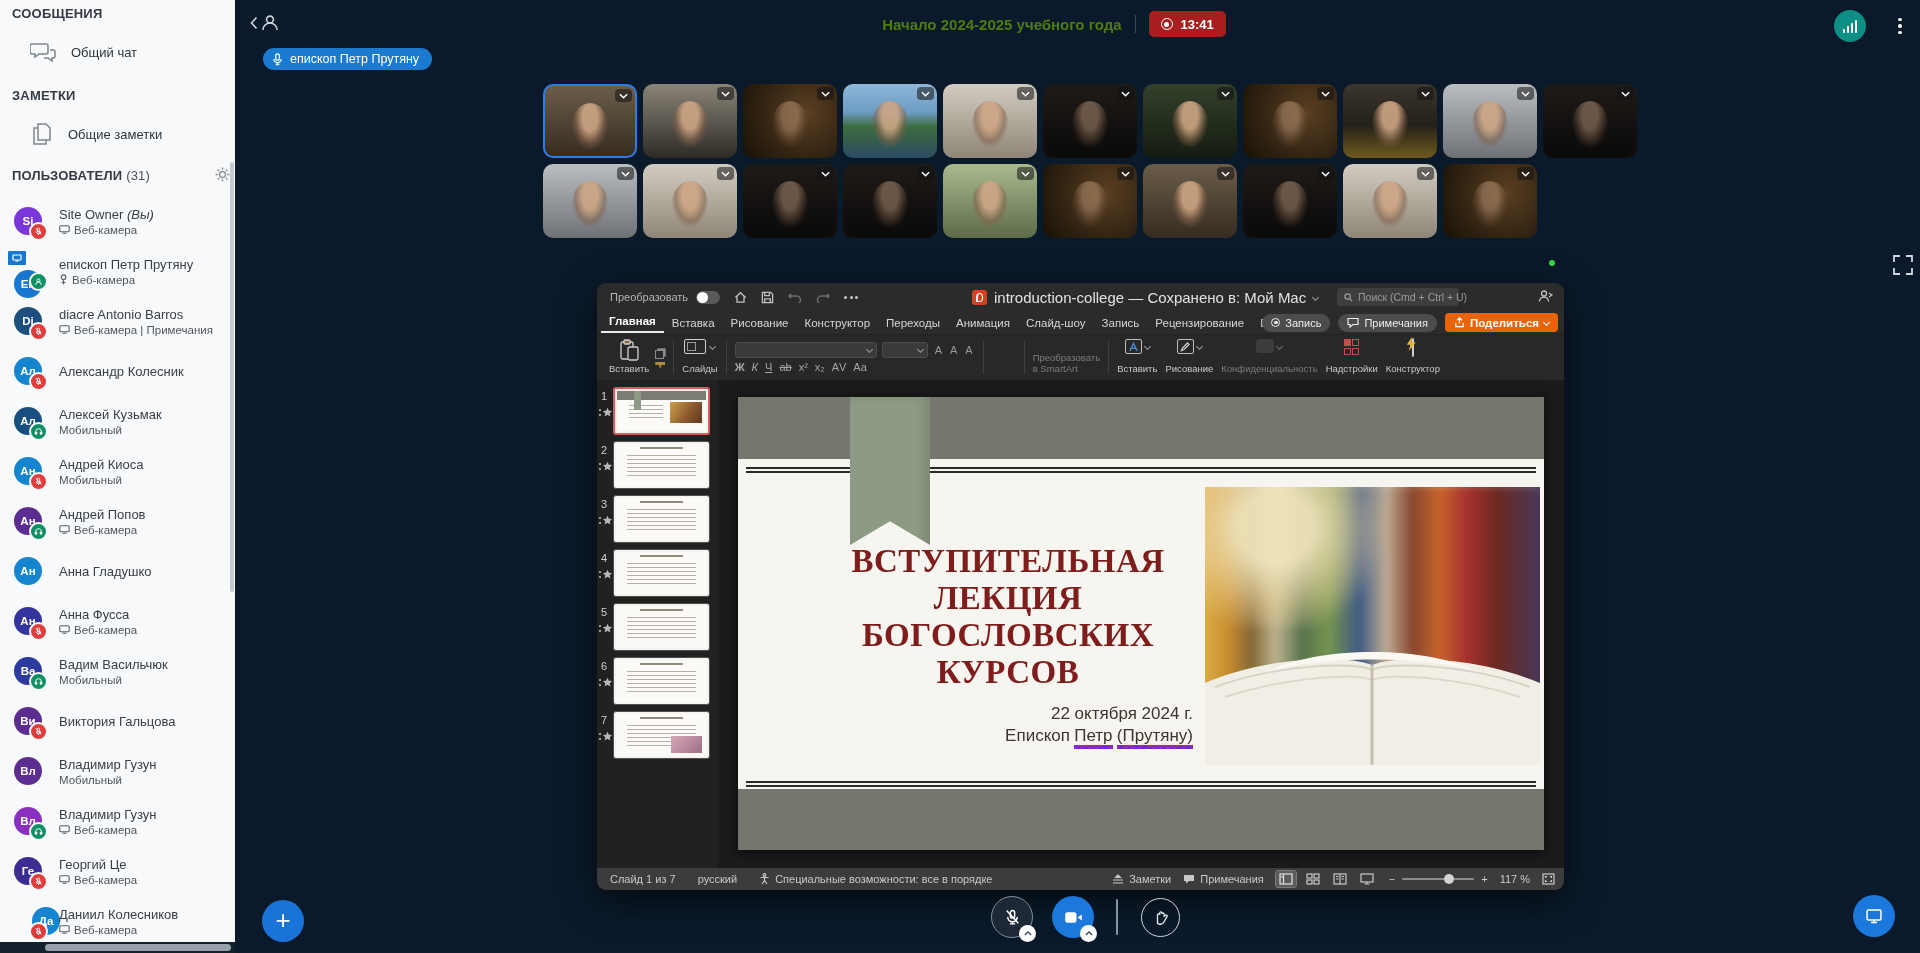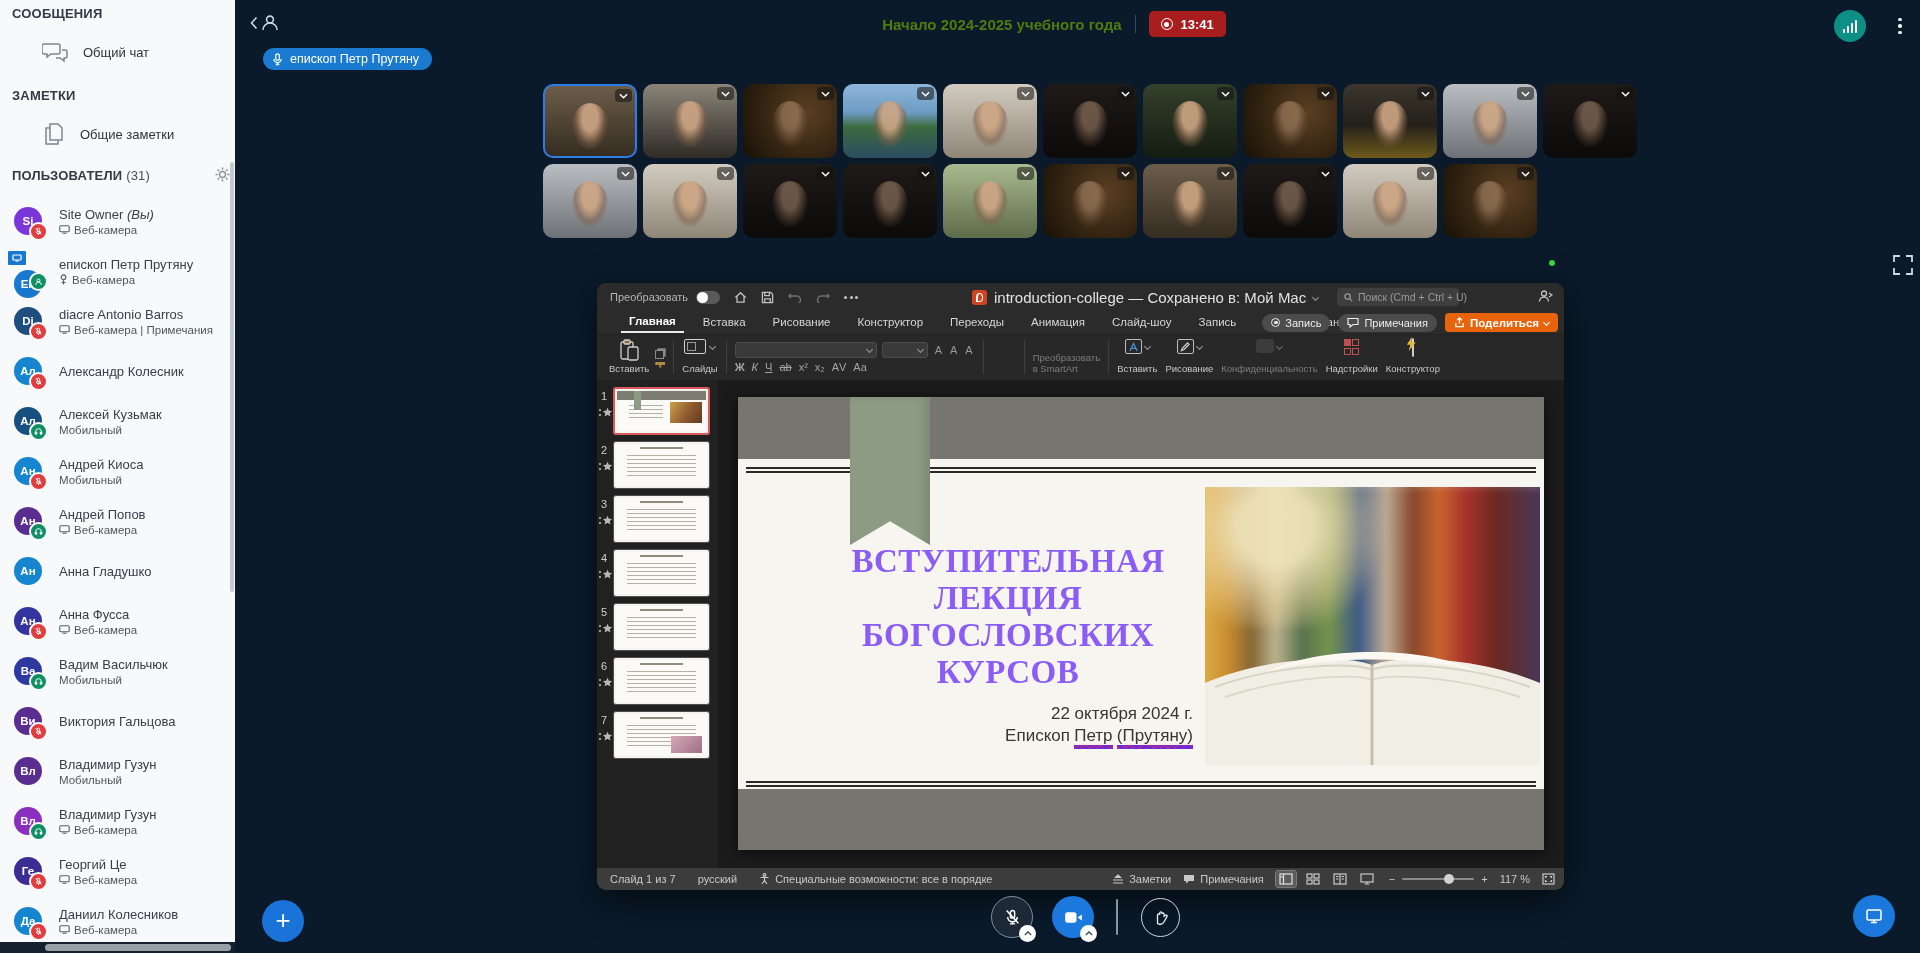--- a/index.html
+++ b/index.html
@@ -4,21 +4,21 @@
 <style>
   *{box-sizing:border-box;margin:0;padding:0;font-family:"Liberation Sans",sans-serif}
   html,body{width:1920px;height:953px;overflow:hidden;background:#0a1a2a}
   button{background:none;border:none;color:inherit;font:inherit;cursor:default;padding:0}
   svg{display:block}
   #app{position:relative;width:1920px;height:953px;background:#0a1a2a}
 
   
   .sidebar{position:absolute;left:0;top:0;width:235px;height:953px;background:#f7f9fa;color:#323b45}
   .s-header{position:absolute;left:12px;font-size:13px;font-weight:700;color:#323b45;letter-spacing:.2px}
-  .s-item{position:absolute;left:16px;width:228px;height:40px;display:flex;align-items:center;gap:14px;padding-left:26px}
+  .s-item{position:absolute;left:4px;width:228px;height:40px;display:flex;align-items:center;gap:14px;padding-left:26px}
   .s-item .lbl{font-size:13px;color:#2c343c}
   .s-ic{color:#7c868f}
   .gear-btn{position:absolute;left:214px;top:166px;color:#8a929a}
   .users-count{font-weight:400;color:#45505a}
 
   .user-list{position:absolute;left:0;top:196px;width:228px}
   .user{position:relative;height:50px;width:228px}
   .avatar{position:absolute;left:14px;top:11px;width:28px;height:28px;border-radius:50%;display:flex;align-items:center;justify-content:center}
   .init{color:#fff;font-size:11.5px;font-weight:700}
   .badge{position:absolute;left:29px;top:26px;width:15px;height:15px;border-radius:50%;display:none;align-items:center;justify-content:center;border:2px solid #f7f9fa;box-sizing:content-box}
@@ -93,21 +93,21 @@
   .tb-dots i{width:3px;height:3px;border-radius:50%;background:#c2c2c2}
   .doc-group{position:absolute;left:375px;top:0;height:28px;display:flex;align-items:center;gap:7px}
   .ppt-app{width:15px;height:15px;border-radius:3px;background:#d04423;position:relative}
   .ppt-app i{position:absolute;left:4px;top:3px;width:7px;height:9px;border:1.5px solid #fff;border-radius:50% 50% 50% 0;border-left-width:2px}
   .doc-title{font-size:15px;color:#e2e2e2;font-weight:500;white-space:nowrap}
   .searchbox{position:absolute;left:740px;top:5px;width:122px;height:18px;background:#3e3e3e;border-radius:4px;display:flex;align-items:center;gap:5px;padding:0 7px;color:#9a9a9a}
   .searchbox .ph{font-size:10.5px;white-space:nowrap}
   .account-ic{position:absolute;right:11px;top:6px;color:#c2c2c2}
 
   .pmenubar{position:absolute;left:0;top:28px;width:967px;height:23px;background:#2b2b2b;display:flex;align-items:center}
-  .pmenu{display:flex;align-items:center;gap:11px;margin-left:24px}
+  .pmenu{display:flex;align-items:flex-end;gap:0;margin-left:4px}
   .pmenu-it{font-size:11.5px;color:#d6d6d6;padding:3px 8px 4px;white-space:nowrap}
   .pmenu-it[data-active="true"]{color:#fff;font-weight:700;border-bottom:2px solid #eaeaea}
   .pactions{position:absolute;right:6px;top:2px;display:flex;align-items:center;gap:8px}
   .pill-btn{height:18px;border-radius:9px;background:#4c4c4c;color:#ececec;font-size:11px;display:flex;align-items:center;gap:5px;padding:0 9px;white-space:nowrap}
   .share-btn{height:19px;border-radius:4px;background:#e8640c;color:#fff;font-size:11.5px;font-weight:600;display:flex;align-items:center;gap:5px;padding:0 9px;white-space:nowrap}
   .rec-mini{width:9px;height:9px;border:1.4px solid #ececec;border-radius:50%;display:flex;align-items:center;justify-content:center}
   .rec-mini i{width:3.5px;height:3.5px;background:#ececec;border-radius:50%}
   .chev{width:5px;height:5px;border-left:1.4px solid currentColor;border-bottom:1.4px solid currentColor;transform:rotate(-45deg);display:inline-block}
 
   .ribbon{position:absolute;left:0;top:51px;width:967px;height:46px;background:#282828;border-top:1px solid #222;display:flex;align-items:stretch;padding:3px 8px 4px 12px;gap:8px}
@@ -165,21 +165,21 @@
   .thumb-row[data-sel="true"] .m-img{display:block;right:5%;top:28%;width:36%;height:52%;background:linear-gradient(120deg,#caa24a,#8f5a2e 55%,#5d3a20)}
   .thumb-row:nth-of-type(7) .m-img{display:block;right:6%;bottom:6%;top:auto;width:34%;height:42%;background:linear-gradient(135deg,#d8a8b8,#9e6e86)}
 
   .canvas{position:absolute;left:121px;top:0;width:846px;height:488px;background:#1b1b1b}
   .slide{position:absolute;left:20px;top:17px;width:806px;height:453px;background:#f6f5ef;box-shadow:0 2px 12px rgba(0,0,0,.65)}
   .band-top{position:absolute;left:0;top:0;width:806px;height:62px;background:#77766e}
   .band-bot{position:absolute;left:0;top:392px;width:806px;height:61px;background:#77766e}
   .dline{position:absolute;left:8px;right:8px;height:1.6px;background:#2c2a27}
   .dl1{top:70px}.dl2{top:74px}.dl3{top:384px}.dl4{top:388px}
   .bookmark{position:absolute;left:112px;top:0;width:80px;height:148px;background:#8d9b84;clip-path:polygon(0 0,100% 0,100% 100%,50% 84%,0 100%);box-shadow:inset -6px 0 10px rgba(0,0,0,.12)}
-  .slide-title{position:absolute;left:88px;top:146px;width:364px;text-align:center;font-family:"Liberation Serif",serif;font-size:33px;line-height:37px;color:#8b5cf6;font-weight:600;white-space:pre-line;letter-spacing:.5px}
+  .slide-title{position:absolute;left:88px;top:146px;width:364px;text-align:center;font-family:"Liberation Serif",serif;font-size:33px;line-height:37px;color:#7f1d1d;font-weight:600;white-space:pre-line;letter-spacing:.5px}
   .slide-credit{position:absolute;left:150px;top:306px;width:305px;text-align:right;font-family:"Liberation Serif",serif;font-size:17px;line-height:22px;color:#3a352f}
   .u-straight{border-bottom:4px solid #6d28d9}
   .squig{text-decoration:underline wavy #e03b3b 1px;text-underline-offset:3px}
   .photo{position:absolute;left:467px;top:90px;width:335px;height:278px;overflow:hidden;background:linear-gradient(90deg,#e8b84b 0%,#d4952f 7%,#8a6d3a 14%,#c9c19a 21%,#5b7a52 29%,#7a9e52 37%,#3e5e8e 46%,#c9b8a0 54%,#8e4a2e 62%,#d46a2e 70%,#b0332e 78%,#6e2a22 87%,#4a3a5e 100%)}
   .photo .glow{position:absolute;left:-40px;top:-60px;width:220px;height:200px;background:radial-gradient(circle,rgba(255,244,200,.95) 0 25%,rgba(255,230,170,.45) 55%,transparent 75%)}
   .photo .blur{position:absolute;inset:0;backdrop-filter:blur(3px);background:rgba(60,40,20,.08)}
 
   .pstatus{position:absolute;left:0;top:585px;width:967px;height:22px;background:#3c3c3c;display:flex;align-items:center;color:#c9c9c9;font-size:11px}
   .ps-left{display:flex;align-items:center;gap:22px;margin-left:13px;white-space:nowrap}
   .ps-access{display:flex;align-items:center;gap:5px}
@@ -572,21 +572,21 @@
                   <path d="M3.5 8.2 h4"></path>
                 </svg>
               </span>
 
               <span class="subtext">Веб-камера</span>
             </span>
           </span>
         </div>
 
         <div class="user" data-badge="muted" data-subicon="cam" data-has-sub="true">
-          <span class="avatar" style="background: rgb(21, 133, 208);">
+          <span class="avatar" style="background: rgb(21, 133, 208); margin-left: 18px;">
             <span class="init">Да</span>
           </span>
 
           <span class="badge b-mute">
             <svg width="9" height="9" viewBox="0 0 16 16" fill="none" stroke="#fff" stroke-width="1.7">
               <rect x="6" y="2" width="4" height="7" rx="2"></rect>
               <path d="M4 8 a4 4 0 0 0 8 0"></path>
               <path d="M8 12 v2"></path>
               <path d="M3 2 L13 13"></path>
             </svg>

